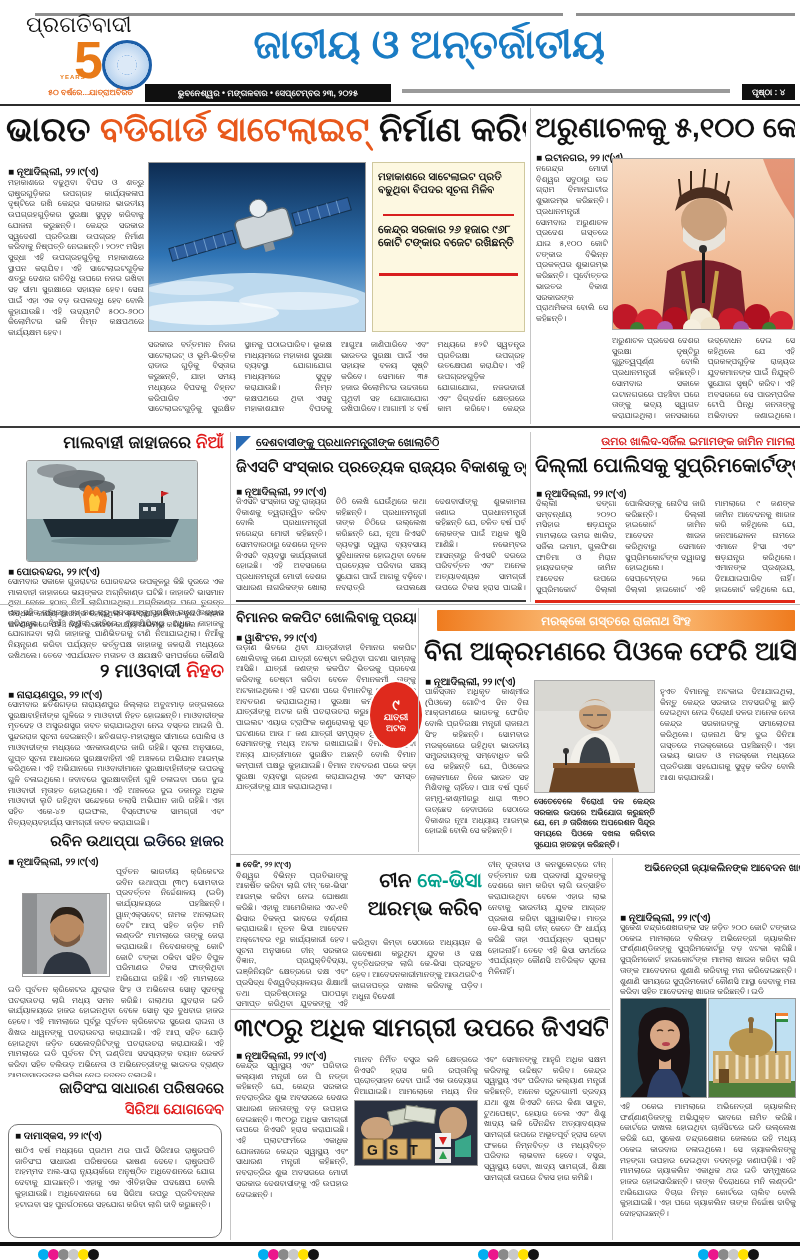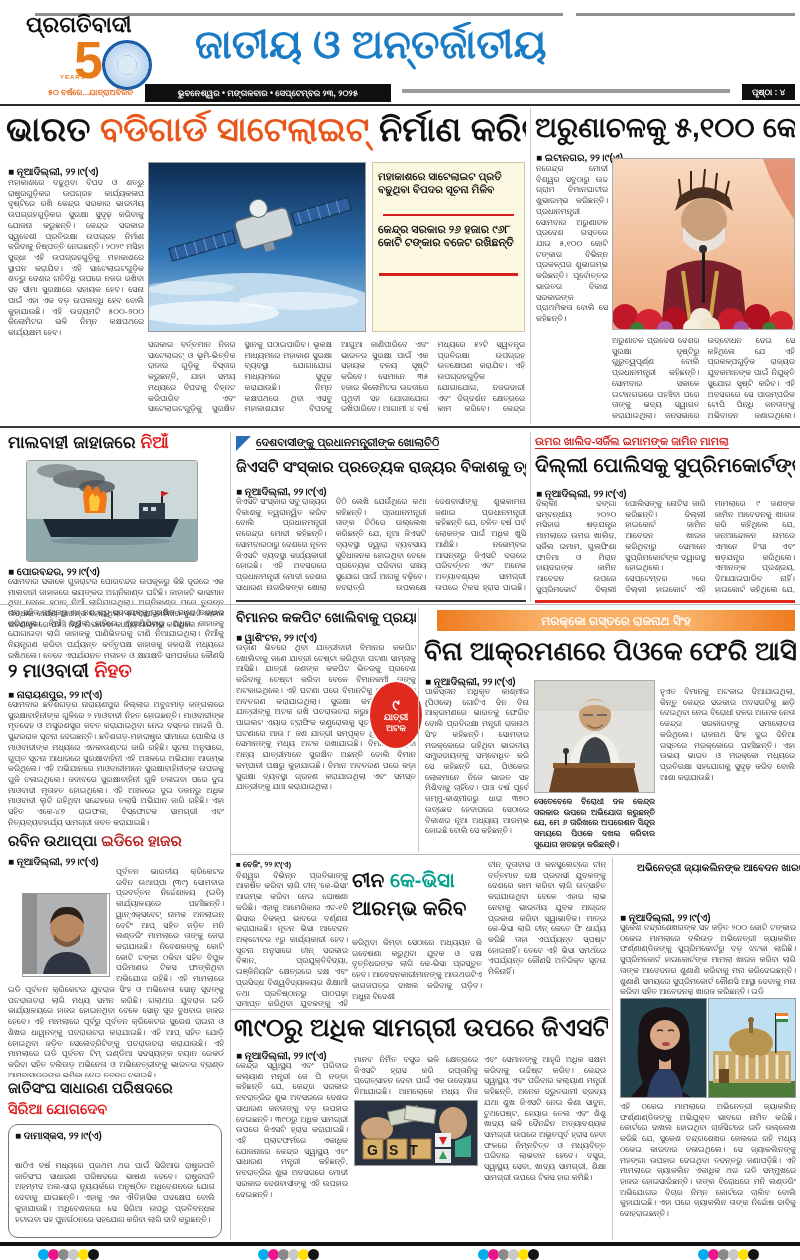--- a/index.html
+++ b/index.html
@@ -7,41 +7,41 @@
         font-family:"Liberation Sans",sans-serif;overflow:hidden}
   .abs{position:absolute}
   .bt{font-size:8px;line-height:1.34;text-align:justify;color:#1d1d1d;overflow:hidden}
   .by{font-size:10px;font-weight:bold;color:#101010;white-space:nowrap;overflow:hidden}
   .vr{position:absolute;width:1px;background:#c6c6c6}
   .hr{position:absolute;background:#3a3a3a}
   .cols2{column-count:2;column-gap:8px}
   .cols3{column-count:3;column-gap:9px}
   .cols4{column-count:4;column-gap:9px}
   .hd{font-weight:bold;color:#121212;overflow:hidden}
-  .ctr{text-align:left}
+  .ctr{text-align:right}
   .nw{white-space:nowrap}
   .kicker-tri{width:0;height:0;border-top:15px solid #2a6cb5;border-right:15px solid transparent;display:inline-block}
   .infobox{background:#fdf8e1;border:1px solid #cfc89e;box-sizing:border-box}
   .ib-item{font-weight:bold;text-align:left;padding:7px 5px 6px}
   .ib-rule{height:2px;background:#d81f1f;margin:0 10px}
   .badge{background:#df2a1d;color:#fff;border-radius:50%;text-align:center;
          display:flex;flex-direction:column;justify-content:center;box-shadow:0 0 0 2px #fff}
   .regc{position:absolute;top:0;display:flex}
   .regc span{width:11px;height:11px;border-radius:50%;margin-right:-1px;display:inline-block}
   svg{display:block}
 </style>
 </head>
 <body>
 
 <div class="page">
 
   <div class="abs" style="left:35px;top:13px;width:528px;height:3px;background:#8f8f8f"></div>
   <div class="abs" style="left:576px;top:13px;width:219px;height:3px;background:#8f8f8f"></div>
 
-  <div class="abs" style="left:26px;top:12px;width:160px;font-size:22px;font-weight:bold;color:#0e0e0e;white-space:nowrap;overflow:hidden">ପ୍ରଗତିବାଦୀ</div>
+  <div class="abs" style="left:26px;top:12px;width:160px;font-size:22px;font-weight:normal;color:#0e0e0e;white-space:nowrap;overflow:hidden">ପ୍ରଗତିବାଦୀ</div>
   <div class="abs" style="left:60px;top:38px;width:120px;height:62px">
     <span class="abs" style="left:14px;top:-4px;font-size:52px;font-weight:bold;color:#e87a18;line-height:1">5</span>
     <span class="abs" style="left:0px;top:36px;font-size:6px;font-weight:bold;color:#e87a18;letter-spacing:1px">YEARS</span>
     <span class="abs" style="left:42px;top:2px;width:44px;height:44px;border-radius:50%;border:3px solid #1b5ea8;background:radial-gradient(circle,#dce9f7 30%,#9cc0e8 31%,#dce9f7 32%,#b7d2ee 70%,#1b5ea8 71%)"></span>
   </div>
   <div class="abs" style="left:48px;top:88px;width:150px;font-size:8px;font-weight:bold;color:#e8681a;white-space:nowrap;overflow:hidden">୫୦ ବର୍ଷରେ...ଯାତ୍ରାଅବିରତ</div>
 
   <div class="abs hd ctr nw" style="left:195px;top:22px;width:410px;height:60px;font-size:40px;color:#1a7cc4">ଜାତୀୟ ଓ ଅନ୍ତର୍ଜାତୀୟ</div>
 
   <div class="abs" style="left:145px;top:84px;width:246px;height:18px;background:#101010;color:#fff;display:flex;align-items:center;justify-content:center">
@@ -187,41 +187,41 @@
 
   <div class="abs bt" style="left:8px;top:608px;width:216px;height:50px">ଏହା ସହିତ ଜାହାଜରୁ ୧୪ ଜଣ କ୍ରୁ ସଦସ୍ୟଙ୍କୁ ସୁରକ୍ଷିତ ଭାବେ ଉଦ୍ଧାର କରିଥିଲେ। ନିଆଁ ଦ୍ରୁତ ଗତିରେ ବ୍ୟାପିଯିବାରୁ ଅଧିକ ଜାହାଜକୁ ଯୋଗାଇବା ଲାଗି ଜାହାଜକୁ ପାଣିଭିତରକୁ ଟାଣି ନିଆଯାଇଥିଲା। ନିଆଁକୁ ନିୟନ୍ତ୍ରଣ କରିବା ପର୍ଯ୍ୟନ୍ତ କର୍ତ୍ତୃପକ୍ଷ ଜାହାଜକୁ ଜଳରାଶି ମଧ୍ୟରେ ରଖିଥିଲେ। ତେବେ ଏପର୍ଯ୍ୟନ୍ତ ମୃତାହତ ଓ କ୍ଷୟକ୍ଷତି ସମ୍ପର୍କରେ କୌଣସି ସୂଚନା ମିଳିନାହିଁ।</div>
 
   <div class="abs hd ctr nw" style="left:8px;top:660px;width:216px;height:26px;font-size:19px">
     <span>୨ ମାଓବାଦୀ </span><span style="color:#e01b1b">ନିହତ</span>
   </div>
   <div class="abs by" style="left:8px;top:689px;width:140px">■ ନାରାୟଣପୁର, ୨୨।୯(ଏ)</div>
   <div class="abs bt" style="left:8px;top:700px;width:216px;height:128px">ସୋମବାର ଛତିଶଗଡ଼ର ନାରାୟଣପୁର ଜିଲ୍ଲାର ଅବୁଝମାଡ଼ ଜଙ୍ଗଲରେ ସୁରକ୍ଷାବାହିନୀଙ୍କ ଗୁଳିରେ ୨ ମାଓବାଦୀ ନିହତ ହୋଇଛନ୍ତି। ମାଓବାଦୀଙ୍କ ମୃତଦେହ ଓ ଅସ୍ତ୍ରଶସ୍ତ୍ର ଜବତ କରାଯାଇଥିବା ନେଇ ବସ୍ତର ଆଇଜି ପି. ସୁନ୍ଦରରାଜ ସୂଚନା ଦେଇଛନ୍ତି। ଛତିଶଗଡ଼-ମହାରାଷ୍ଟ୍ର ସୀମାରେ ପୋଲିସ ଓ ମାଓବାଦୀଙ୍କ ମଧ୍ୟରେ ଏନକାଉଣ୍ଟର ଜାରି ରହିଛି। ସୂଚନା ଅନୁସାରେ, ଗୁପ୍ତ ସୂଚନା ଆଧାରରେ ସୁରକ୍ଷାବାହିନୀ ଏହି ଅଞ୍ଚଳରେ ଅଭିଯାନ ଆରମ୍ଭ କରିଥିଲେ। ଏହି ଅଭିଯାନରେ ମାଓବାଦୀମାନେ ସୁରକ୍ଷାବାହିନୀଙ୍କ ଉପରକୁ ଗୁଳି ଚଳାଇଥିଲେ। ଜବାବରେ ସୁରକ୍ଷାବାହିନୀ ଗୁଳି ଚଳାଇବା ପରେ ଦୁଇ ମାଓବାଦୀ ମୃତାହତ ହୋଇଥିଲେ। ଏହି ଅଞ୍ଚଳରେ ଦୁଇ ଡଜନରୁ ଅଧିକ ମାଓବାଦୀ ଲୁଚି ରହିଥିବା ସନ୍ଦେହରେ ତଲାସି ଅଭିଯାନ ଜାରି ରହିଛି। ଏହା ସହିତ ଏକେ-୪୭ ରାଇଫଲ, ବିସ୍ଫୋଟକ ସାମଗ୍ରୀ ଏବଂ ନିତ୍ୟବ୍ୟବହାର୍ଯ୍ୟ ସାମଗ୍ରୀ ଜବତ କରାଯାଇଛି।</div>
 
   <div class="abs hd ctr nw" style="left:8px;top:832px;width:216px;height:22px;font-size:15px">
-    <span>ରବିନ ଉଥାପ୍ପା </span><span style="color:#b91c1c">ଇଡିରେ ହାଜର</span>
+    <span>ରବିନ ଉଥାପ୍ପା </span><span style="color:#0f172a">ଇଡିରେ ହାଜର</span>
   </div>
   <div class="abs by" style="left:8px;top:856px;width:120px">■ ନୂଆଦିଲ୍ଲୀ, ୨୨।୯(ଏ)</div>
   <div class="abs bt" style="left:8px;top:867px;width:216px;height:210px">
     <span style="float:left;width:86px;height:82px;margin:26px 6px 2px 14px;border:1px solid #999;display:block">
       <svg width="84" height="80" viewBox="0 0 84 80">
         <rect width="84" height="80" fill="#b0b2b4"></rect>
         <rect width="14" height="80" fill="#8e9092"></rect>
         <circle cx="44" cy="34" r="17" fill="#b98a62"></circle>
         <path d="M27 30 Q30 12 44 13 Q58 12 61 30 Q54 20 44 20 Q34 20 27 30 Z" fill="#2a2018"></path>
         <path d="M31 40 Q44 56 57 40 L57 46 Q44 60 31 46 Z" fill="#7a5a42"></path>
         <path d="M20 80 Q24 58 44 58 Q64 58 68 80 Z" fill="#2e3540"></path>
       </svg>
     </span>
     <span>ପୂର୍ବତନ ଭାରତୀୟ କ୍ରିକେଟର ରବିନ ଉଥାପ୍ପା (୩୯) ସୋମବାର ପ୍ରବର୍ତ୍ତନ ନିର୍ଦ୍ଦେଶାଳୟ (ଇଡି) କାର୍ଯ୍ୟାଳୟରେ ପହଞ୍ଚିଛନ୍ତି। ୱାନ୍‌ଏକ୍ସବେଟ୍ ନାମକ ଅନଲାଇନ୍ ବେଟିଂ ଆପ୍ ସହିତ ଜଡ଼ିତ ମନି ଲଣ୍ଡରିଂ ମାମଲାରେ ତାଙ୍କୁ ଜେରା କରାଯାଉଛି। ନିବେଶକଙ୍କୁ କୋଟି କୋଟି ଟଙ୍କା ଠକିବା ସହିତ ବିପୁଳ ପରିମାଣର ଟିକସ ଫାଙ୍କିଥିବା ଅଭିଯୋଗ ରହିଛି। ଏହି ମାମଲାରେ ଇଡି ପୂର୍ବତନ କ୍ରିକେଟର ଯୁବରାଜ ସିଂହ ଓ ଅଭିନେତା ସୋନୁ ସୂଦଙ୍କୁ ପଚରାଉଚରା ଲାଗି ମଧ୍ୟ ସମନ କରିଛି। ଗଲାଥର ଯୁବରାଜ ଇଡି କାର୍ଯ୍ୟାଳୟରେ ହାଜର ହୋଇନଥିବା ବେଳେ ସୋନୁ ସୂଦ ବୁଧବାର ହାଜର ହେବେ। ଏହି ମାମଲାରେ ପୂର୍ବରୁ ପୂର୍ବତନ କ୍ରିକେଟର ସୁରେଶ ରାଇନା ଓ ଶିଖର ଧାୱନଙ୍କୁ ପଚରାଉଚରା କରାଯାଇଛି। ଏହି ଆପ୍ ସହିତ ଯୋଡ଼ି ହୋଇଥିବା ଜଡ଼ିତ ସେଲେବ୍ରିଟିଙ୍କୁ ପଚରାଉଚରା କରାଯାଉଛି। ଏହି ମାମଲାରେ ଇଡି ପୂର୍ବତନ ଟିମ୍ ଇଣ୍ଡିଆ ସଦସ୍ୟଙ୍କ ବୟାନ ରେକର୍ଡ କରିବା ସହିତ ବଲିଉଡ଼ ଅଭିନେତା ଓ ଅଭିନେତ୍ରୀଙ୍କୁ ଭାରତର ବ୍ରାଣ୍ଡ ଆମ୍ବାସାଡରଙ୍କ ଭୂମିକା ନେଇ ତଦନ୍ତ ଚଳାଇଛି।</span>
   </div>
 
   <div class="abs hd ctr nw" style="left:8px;top:1080px;width:216px;height:20px;font-size:14.5px">ଜାତିସଂଘ ସାଧାରଣ ପରିଷଦରେ</div>
   <div class="abs hd ctr nw" style="left:8px;top:1101px;width:216px;height:20px;font-size:14.5px;color:#e01b1b">ସିରିଆ ଯୋଗଦେବ</div>
   <div class="abs" style="left:8px;top:1124px;width:214px;height:114px;border:1.5px solid #777;border-radius:10px;padding:5px 6px;box-sizing:border-box">
-    <div class="by" style="margin-bottom:19px">■ ଦାମାସ୍କସ, ୨୨।୯(ଏ)</div>
+    <div class="by" style="margin-bottom:4px">■ ଦାମାସ୍କସ, ୨୨।୯(ଏ)</div>
     <div class="bt" style="height:88px">ଷାଠିଏ ବର୍ଷ ମଧ୍ୟରେ ପ୍ରଥମ ଥର ପାଇଁ ସିରିଆର ରାଷ୍ଟ୍ରପତି ଜାତିସଂଘ ସାଧାରଣ ପରିଷଦରେ ଭାଷଣ ଦେବେ। ରାଷ୍ଟ୍ରପତି ଅହମ୍ମଦ ଅଲ-ସାରା ନ୍ୟୁୟର୍କରେ ଅନୁଷ୍ଠିତ ଅଧିବେଶନରେ ଯୋଗ ଦେବାକୁ ଯାଇଛନ୍ତି। ଏହାକୁ ଏକ ଐତିହାସିକ ପଦକ୍ଷେପ ବୋଲି କୁହାଯାଉଛି। ଅଧିବେଶନରେ ସେ ସିରିଆ ଉପରୁ ପ୍ରତିବନ୍ଧକ ହଟାଇବା ସହ ପୁନର୍ଗଠନରେ ସହଯୋଗ କରିବା ଲାଗି ଦାବି କରୁଛନ୍ତି।</div>
   </div>
 
   <div class="abs hd nw" style="left:236px;top:610px;width:180px;height:20px;font-size:13.5px">ବିମାନର କକପିଟ ଖୋଲିବାକୁ ପ୍ରୟାସ</div>
   <div class="abs by" style="left:236px;top:632px;width:130px">■ ୱାଶିଂଟନ, ୨୨।୯(ଏ)</div>
   <div class="abs bt" style="left:236px;top:643px;width:180px;height:208px">ଉଡ଼ାଣ ଭିତରେ ଥିବା ଯାତ୍ରୀବାହୀ ବିମାନର କକପିଟ ଖୋଲିବାକୁ ଜଣେ ଯାତ୍ରୀ ଚେଷ୍ଟା କରିଥିବା ଘଟଣା ସାମ୍ନାକୁ ଆସିଛି। ଯାତ୍ରୀ ଜଣଙ୍କ କକପିଟ ଭିତରକୁ ପ୍ରବେଶ କରିବାକୁ ଚେଷ୍ଟା କରିବା ବେଳେ ବିମାନକର୍ମୀ ତାଙ୍କୁ ଅଟକାଇଥିଲେ। ଏହି ଘଟଣା ପରେ ବିମାନଟିକୁ ଜରୁରୀକାଳୀନ ଅବତରଣ କରାଯାଇଥିଲା। ସୁରକ୍ଷା କର୍ମୀ ଅଭିଯୁକ୍ତ ଯାତ୍ରୀଙ୍କୁ ଅଟକ ରଖି ପଚରାଉଚରା କରୁଛନ୍ତି। ଏ ନେଇ ପାଇଲଟ ଏୟାର ଟ୍ରାଫିକ କଣ୍ଟ୍ରୋଲକୁ ସୂଚନା ଦେଇଥିଲେ। ଘଟଣାରେ ଆଉ ୮ ଜଣ ଯାତ୍ରୀ ସମ୍ପୃକ୍ତ ଥିବା ସନ୍ଦେହରେ ସେମାନଙ୍କୁ ମଧ୍ୟ ଅଟକ ରଖାଯାଇଛି। ବିମାନରେ ଥିବା ଅନ୍ୟ ଯାତ୍ରୀମାନେ ସୁରକ୍ଷିତ ଅଛନ୍ତି ବୋଲି ବିମାନ କମ୍ପାନୀ ପକ୍ଷରୁ କୁହାଯାଇଛି। ବିମାନ ଅବତରଣ ପରେ କଡ଼ା ସୁରକ୍ଷା ବ୍ୟବସ୍ଥା ଗ୍ରହଣ କରାଯାଇଥିଲା ଏବଂ ସମସ୍ତ ଯାତ୍ରୀଙ୍କୁ ଯାଞ୍ଚ କରାଯାଇଥିଲା।</div>
   <div class="abs badge" style="left:370px;top:682px;width:52px;height:66px">
     <span style="font-size:15px;font-weight:bold;line-height:1">୯</span>
     <span style="font-size:9px;font-weight:bold;line-height:1.2">ଯାତ୍ରୀ</span>
     <span style="font-size:9px;font-weight:bold;line-height:1.2">ଅଟକ</span>

